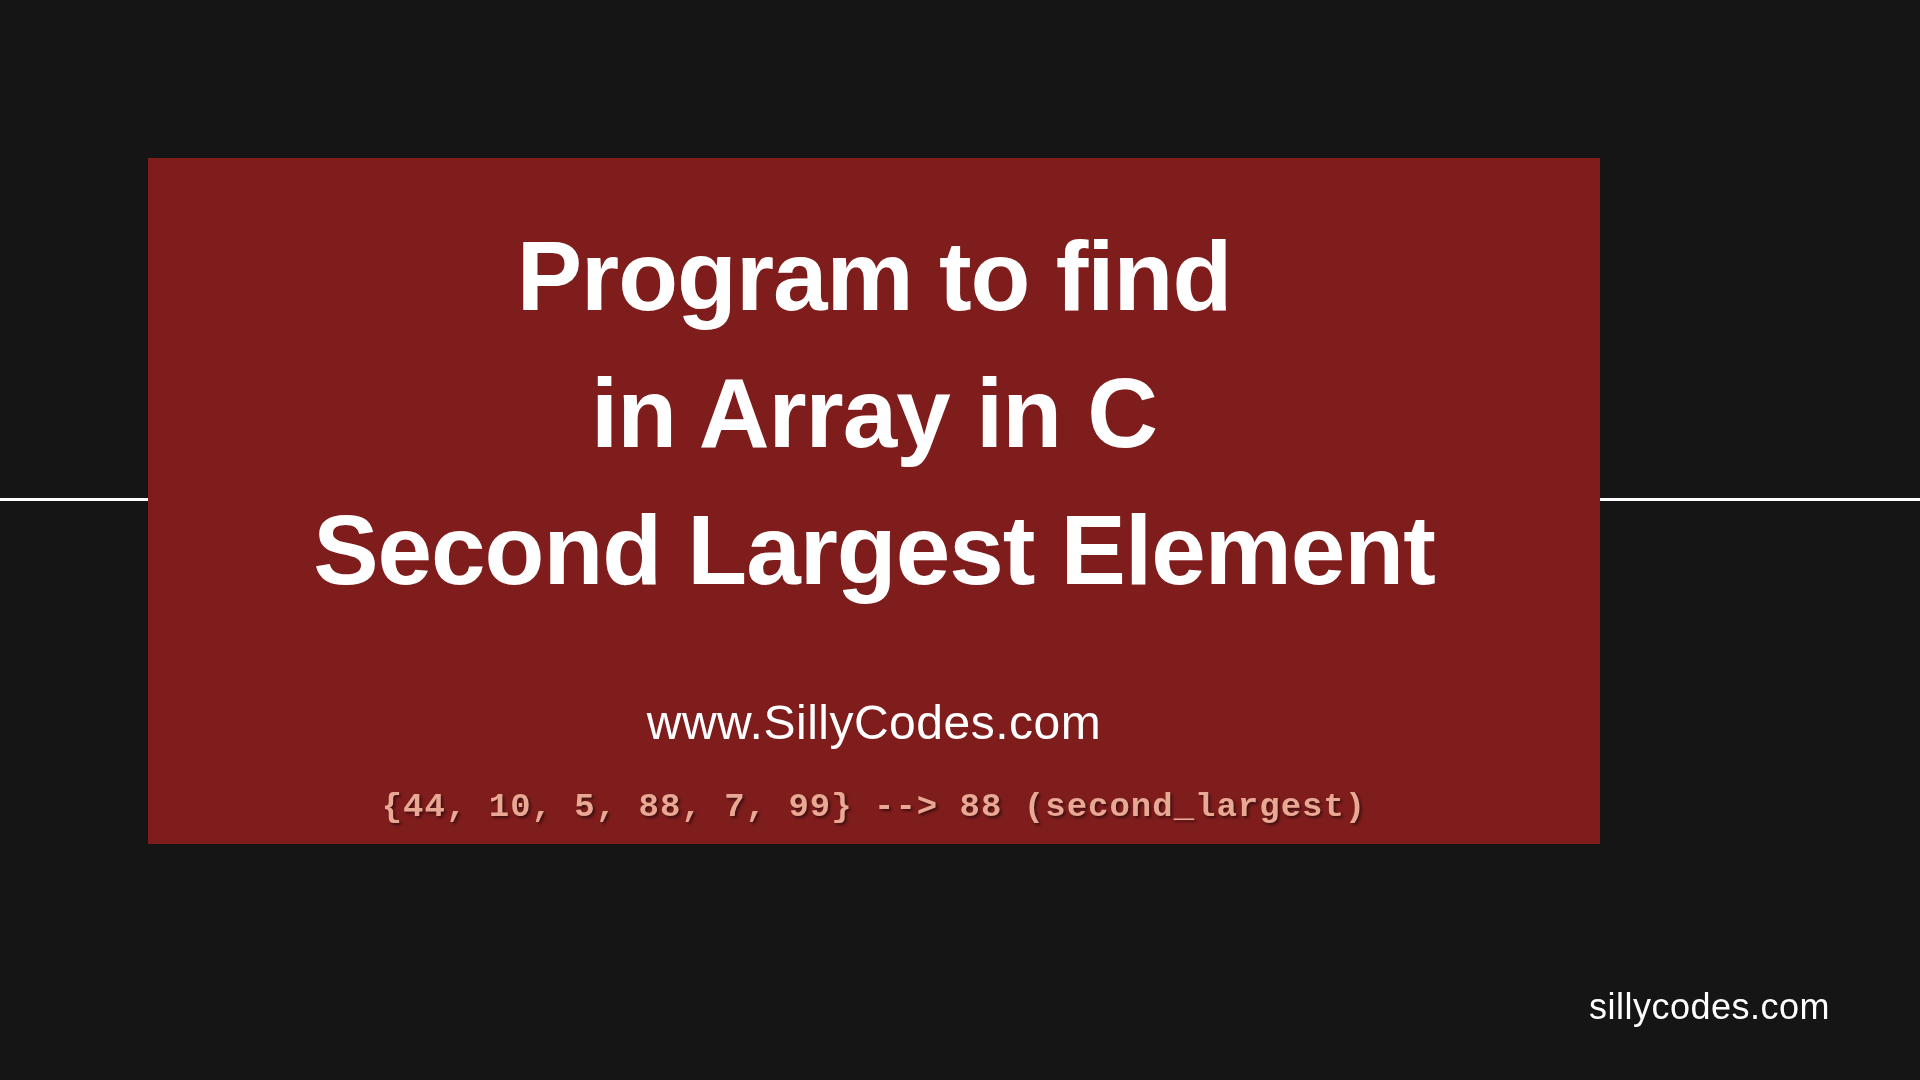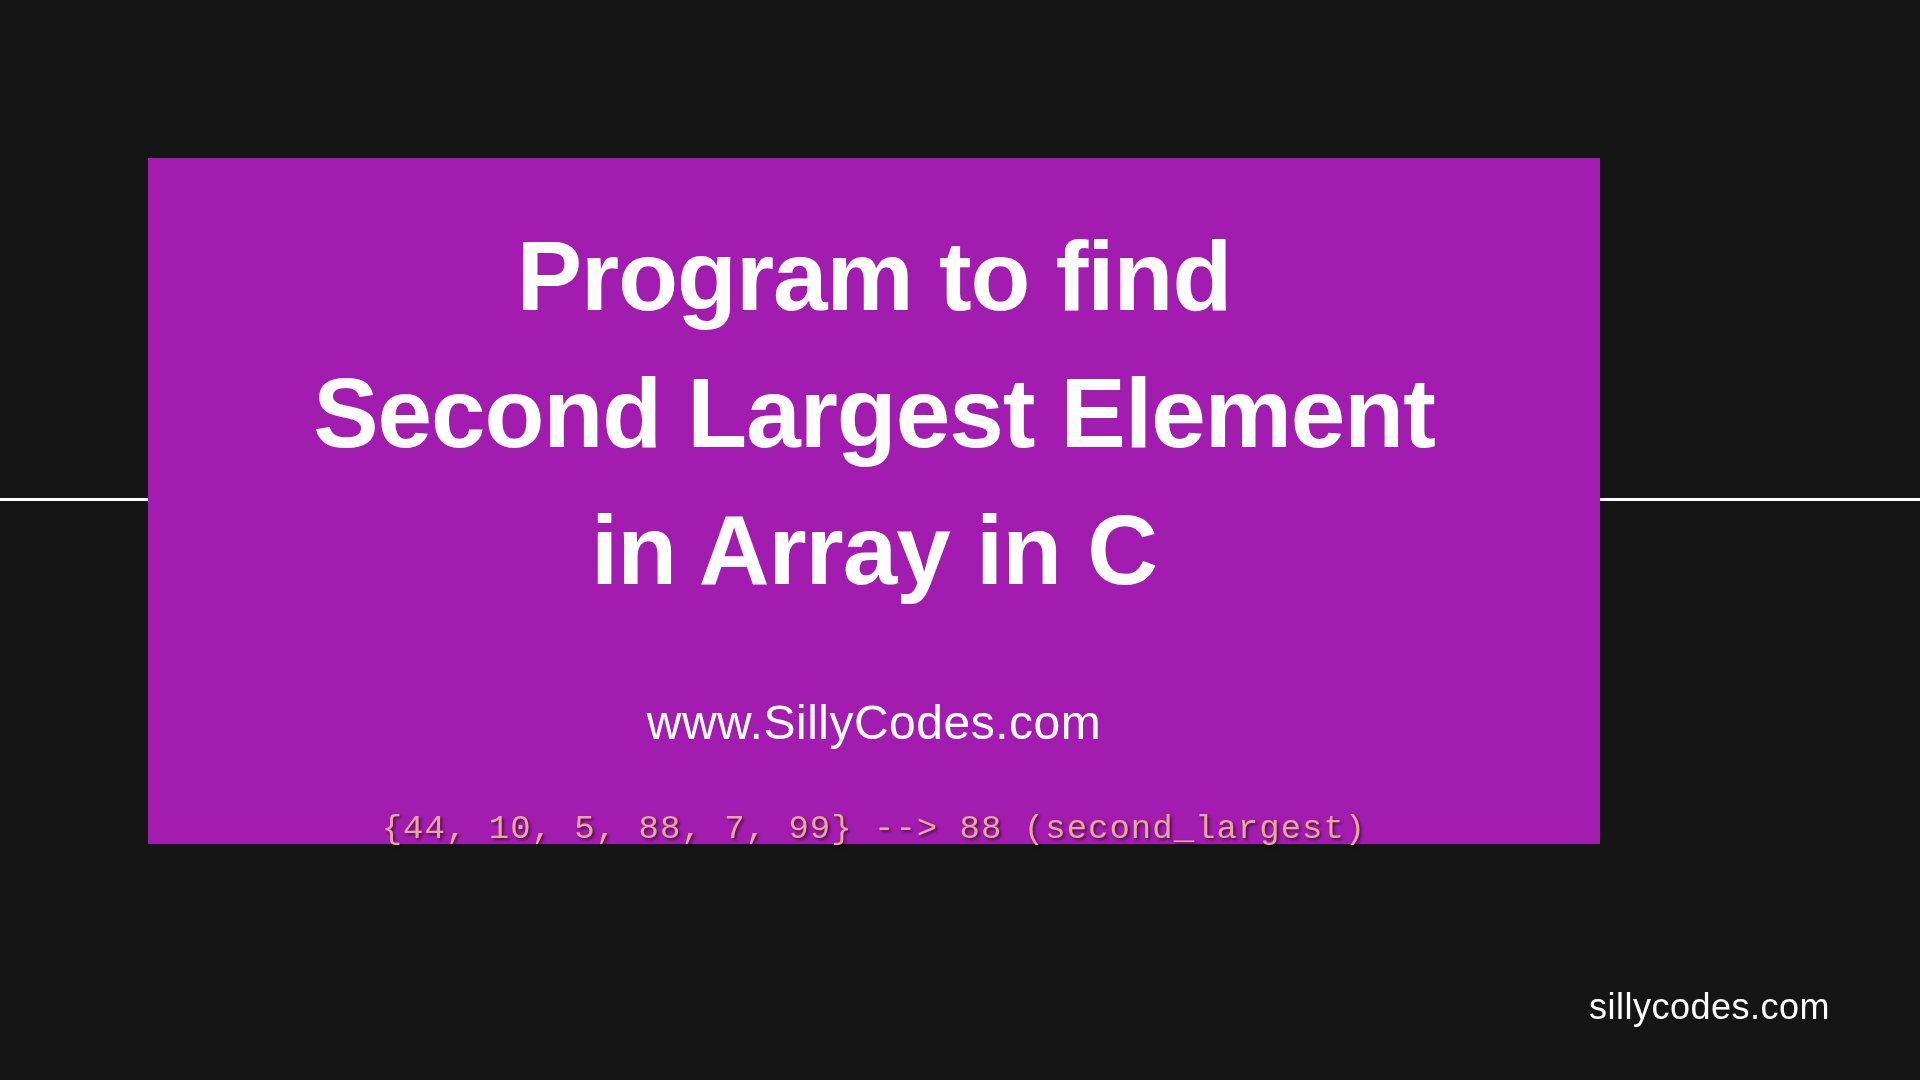--- a/index.html
+++ b/index.html
@@ -34,21 +34,21 @@
       height: 3px;
       background-color: #ffffff;
     }
     
     .card {
       position: absolute;
       left: 148px;
       top: 158px;
       width: 1452px;
       height: 686px;
-      background-color: #a21caf;
+      background-color: #7f1d1d;
       display: flex;
       flex-direction: column;
       align-items: center;
       padding-top: 50px;
     }
     
     .title {
       color: #ffffff;
       font-size: 98px;
       font-weight: 700;
@@ -63,22 +63,22 @@
       font-weight: 400;
       text-align: center;
       margin-top: 75px;
       letter-spacing: 0.5px;
     }
     
     .code-line {
       color: #e9a894;
       font-family: 'Courier New', Courier, monospace;
       font-size: 34px;
-      font-weight: 400;
-      margin-top: 60px;
+      font-weight: 700;
+      margin-top: 38px;
       letter-spacing: 1px;
       text-shadow: 2px 2px 3px rgba(0,0,0,0.5);
     }
     
     .footer {
       position: absolute;
       right: 90px;
       bottom: 52px;
       color: #ffffff;
       font-size: 36px;
@@ -89,20 +89,20 @@
   </style>
 </head>
 <body>
 
 <div class="h-line-left"></div>
 <div class="h-line-right"></div>
 
 <div class="card">
   <div class="title">
     <div>Program to find</div>
+    <div>in Array in C</div>
     <div>Second Largest Element</div>
-    <div>in Array in C</div>
   </div>
   <div class="subtitle">www.SillyCodes.com</div>
   <div class="code-line">{44, 10, 5, 88, 7, 99}  --&gt; 88 (second_largest)</div>
 </div>
 
 <div class="footer">sillycodes.com</div>
 
 </body></html>

